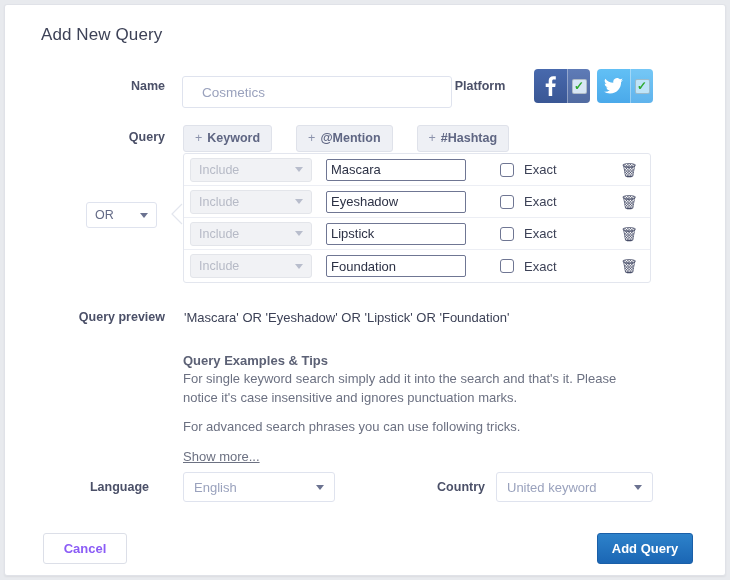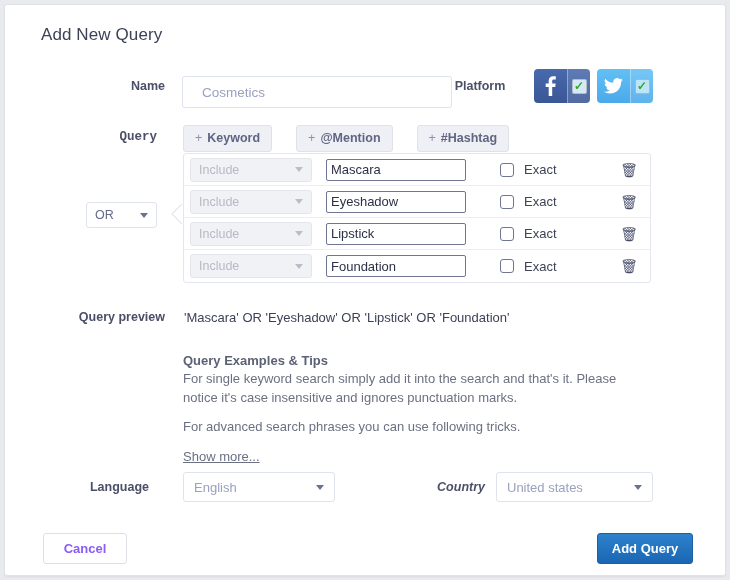--- a/index.html
+++ b/index.html
@@ -75,21 +75,21 @@
   .plat .cbox .mark {
     width: 15px; height: 15px; border-radius: 2px;
     background: #d8e7f5;
     border: 1px solid rgba(0,0,0,0.18);
     display: flex; align-items: center; justify-content: center;
     font-size: 12px; color: #2faa2f; line-height: 1; font-weight: bold;
   }
   #plat-tw .cbox .mark { background: #bfe4f8; }
 
   
-  #query-label { left: 32px; top: 125px; width: 120px; font-family: Liberation Mono, monospace; }
+  #query-label { left: 40px; top: 125px; width: 120px; }
   #addrow { position: absolute; left: 178px; top: 120px; display: flex; gap: 24px; }
   .addbtn {
     background: #eef0f5;
     border: 1px solid #dfe2ea;
     border-radius: 3px;
     color: #5f6683;
     font-size: 12.5px;
     font-weight: bold;
     padding: 5px 11px 6px 11px;
     cursor: pointer;
@@ -189,21 +189,21 @@
   }
   #tips p {
     margin: 0 0 10px 0; font-size: 13px; color: #6c7182; line-height: 1.45;
   }
   #tips .more {
     font-size: 13px; color: #6c7182; text-decoration: underline; cursor: pointer;
   }
 
   
   #lang-label { left: 24px; top: 475px; width: 120px; }
-  #country-label { left: 370px; top: 475px; width: 110px; font-style: italic; }
+  #country-label { left: 370px; top: 475px; width: 110px; }
   .sel {
     position: absolute; height: 30px;
     border: 1px solid #dfe3ee; border-radius: 3px;
     background: #fff;
     font-size: 13px; color: #9aa2bd;
     display: flex; align-items: center;
     padding: 0 10px; cursor: pointer;
   }
   .sel .caret { margin-left: auto; border-top-color: #6b7290; }
   #lang-select { left: 178px; top: 467px; width: 152px; }
@@ -348,20 +348,20 @@
   </div>
 
   <div class="flabel" id="lang-label">Language</div>
   <div class="sel" id="lang-select">
     <span>English</span>
     <span class="caret"></span>
   </div>
 
   <div class="flabel" id="country-label">Country</div>
   <div class="sel" id="country-select">
-    <span>United states</span>
+    <span>United keyword</span>
     <span class="caret"></span>
   </div>
 
   <button id="cancel-btn">Cancel</button>
   <button id="add-query-btn">Add Query</button>
 
 </div>
 
 </body></html>

